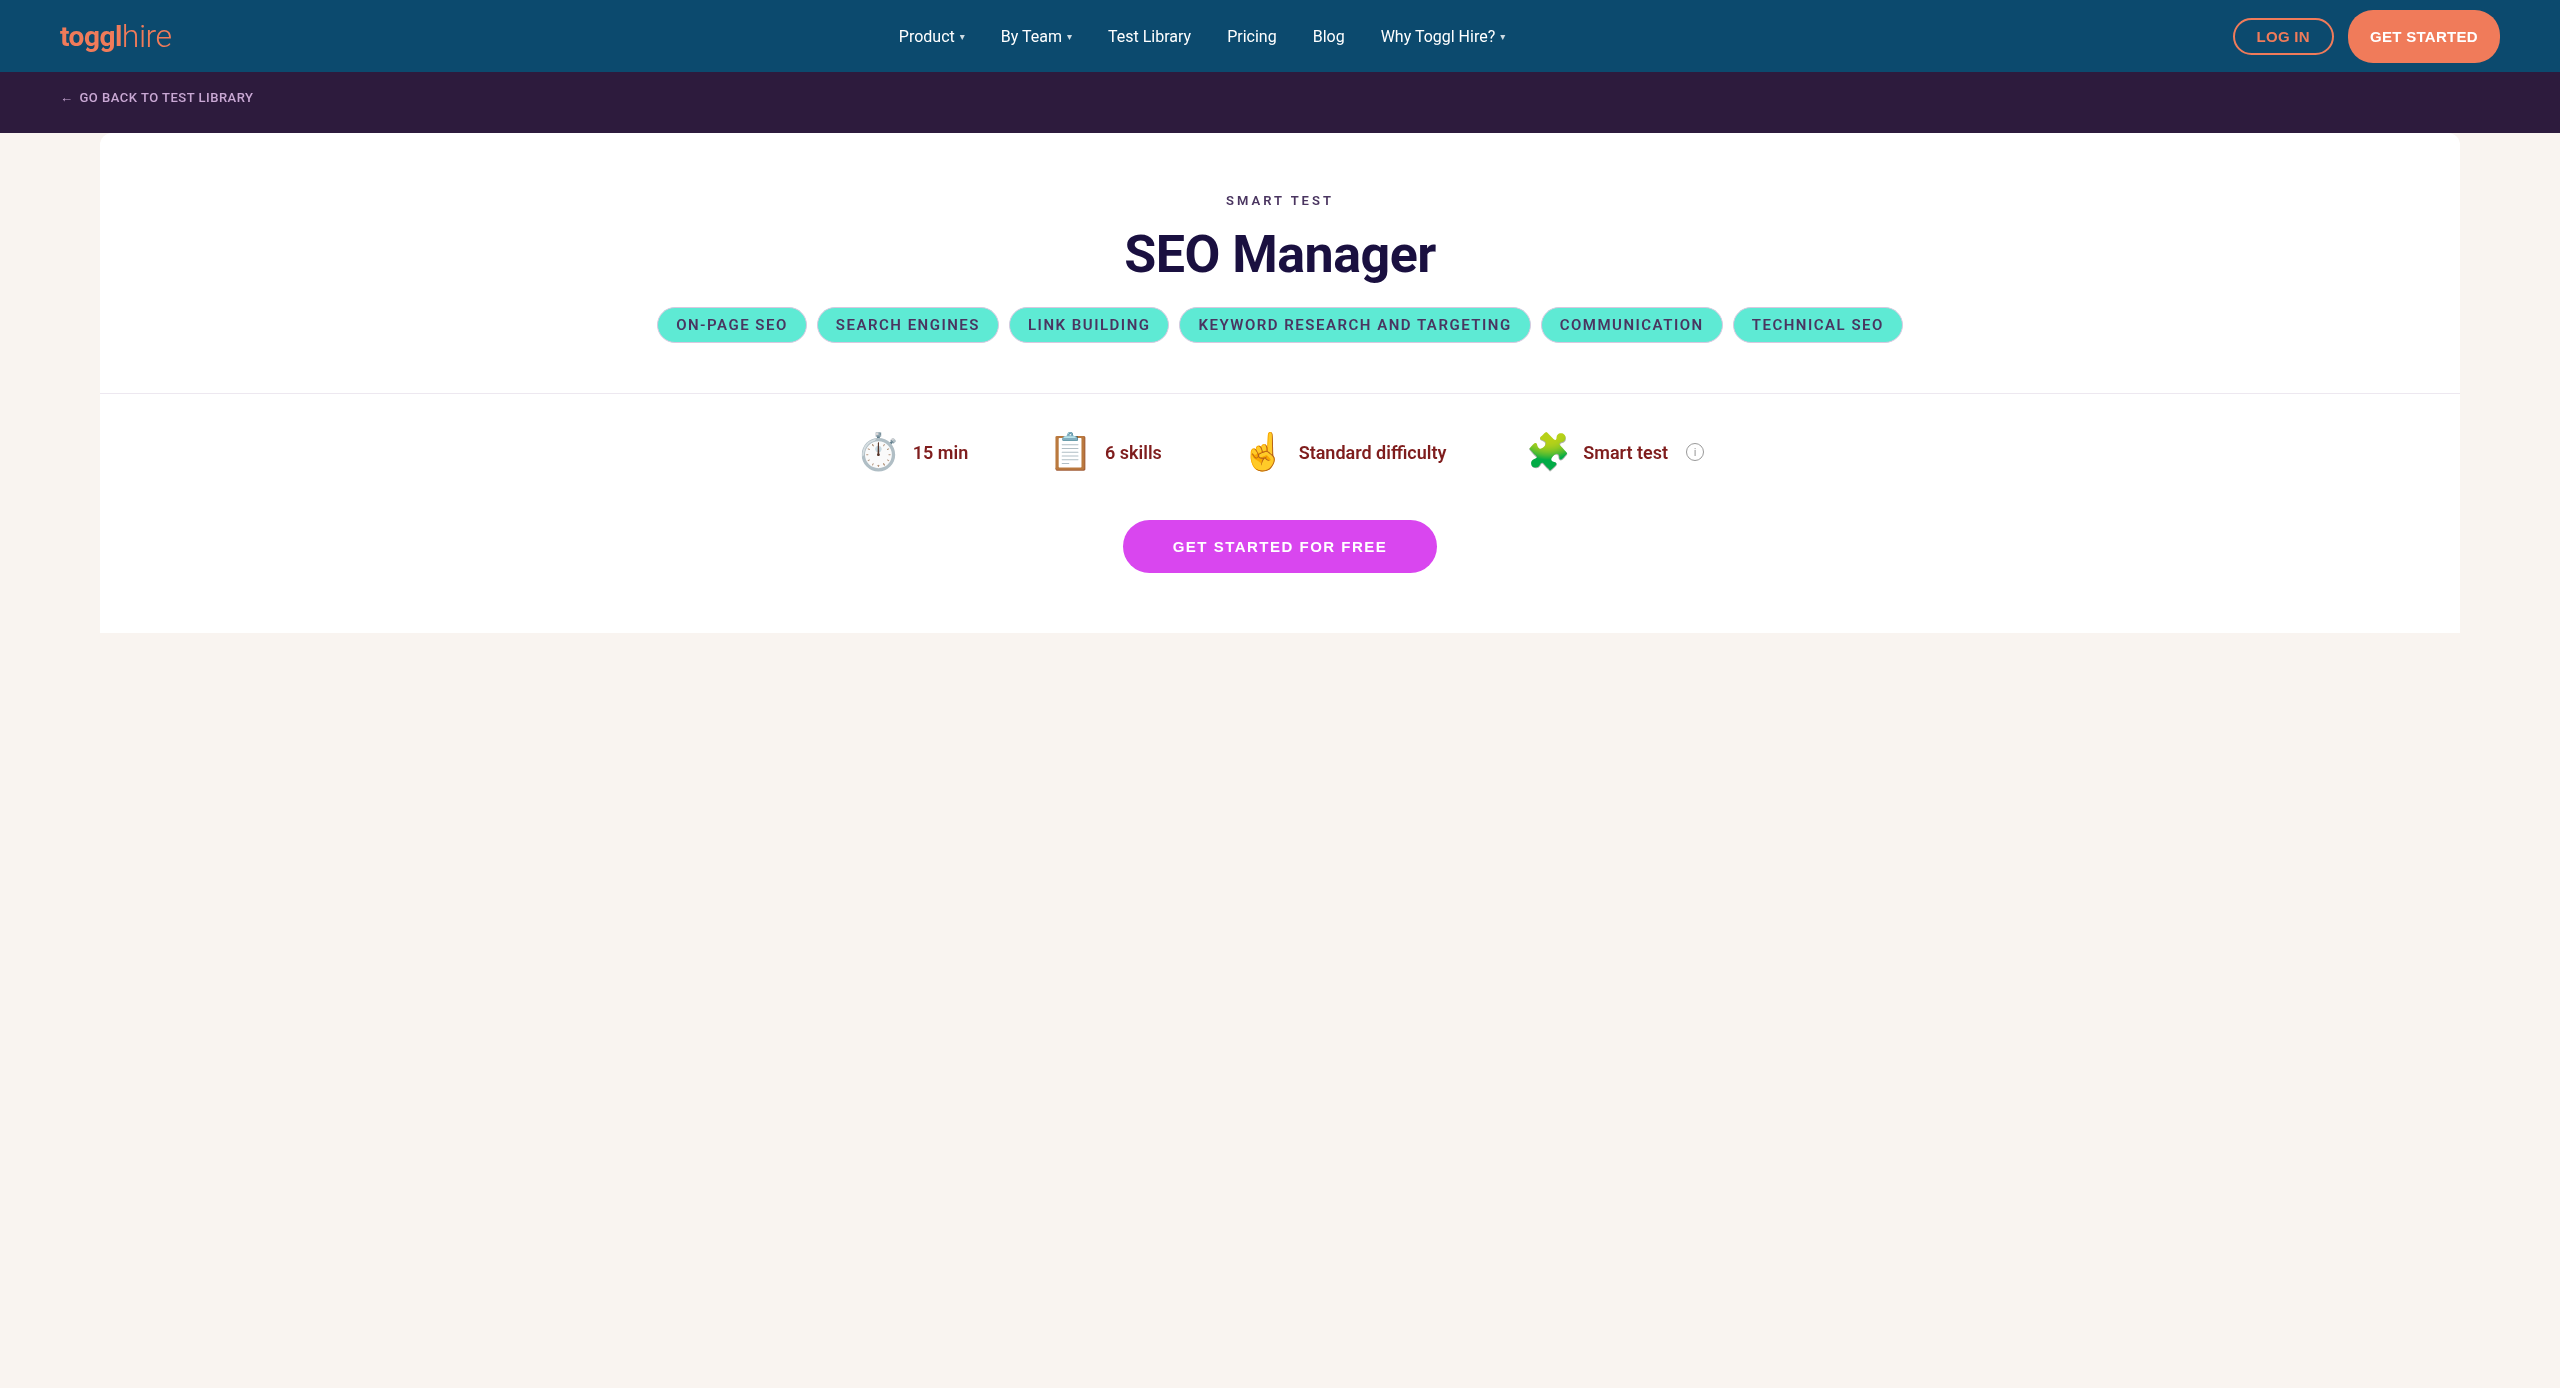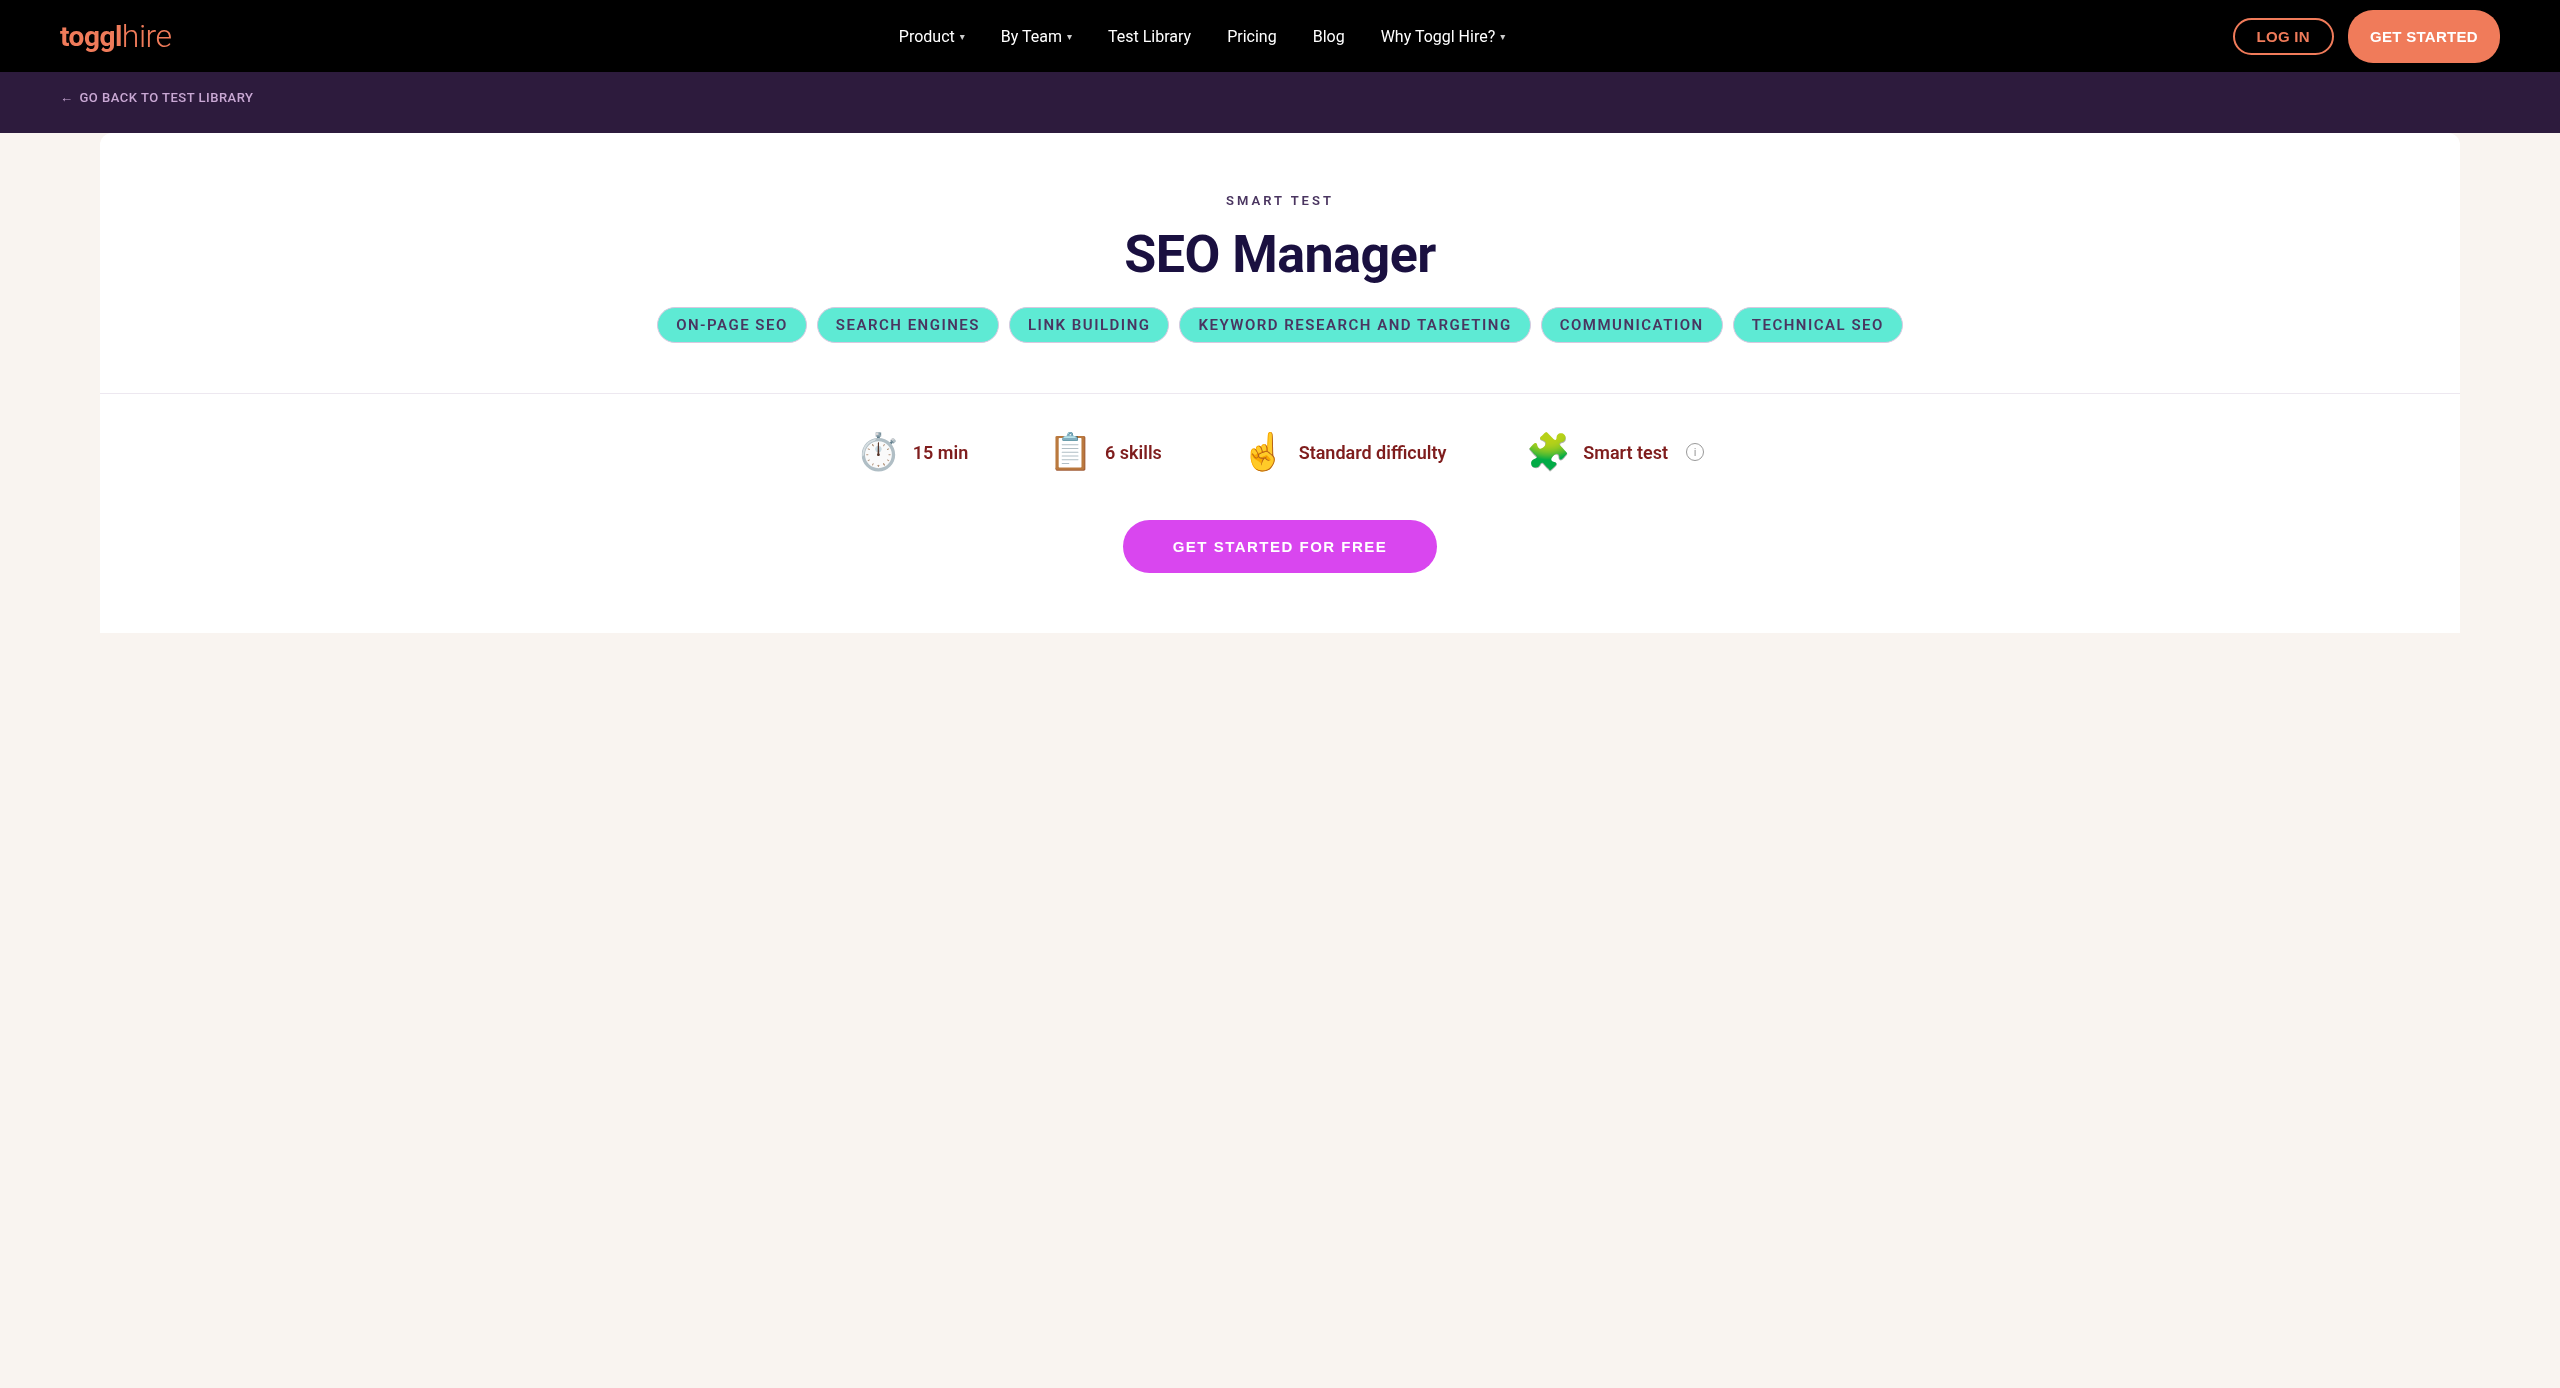--- a/index.html
+++ b/index.html
@@ -9,21 +9,21 @@
     }
 
     body {
       font-family: -apple-system, BlinkMacSystemFont, 'Segoe UI', Roboto, sans-serif;
       background-color: #f9f4f0;
       min-height: 100vh;
     }
 
     
     .navbar {
-      background-color: #000000;
+      background-color: #0c4a6e;
       display: flex;
       align-items: center;
       justify-content: space-between;
       padding: 0 60px;
       height: 72px;
       position: relative;
       z-index: 100;
     }
 
     .logo {

